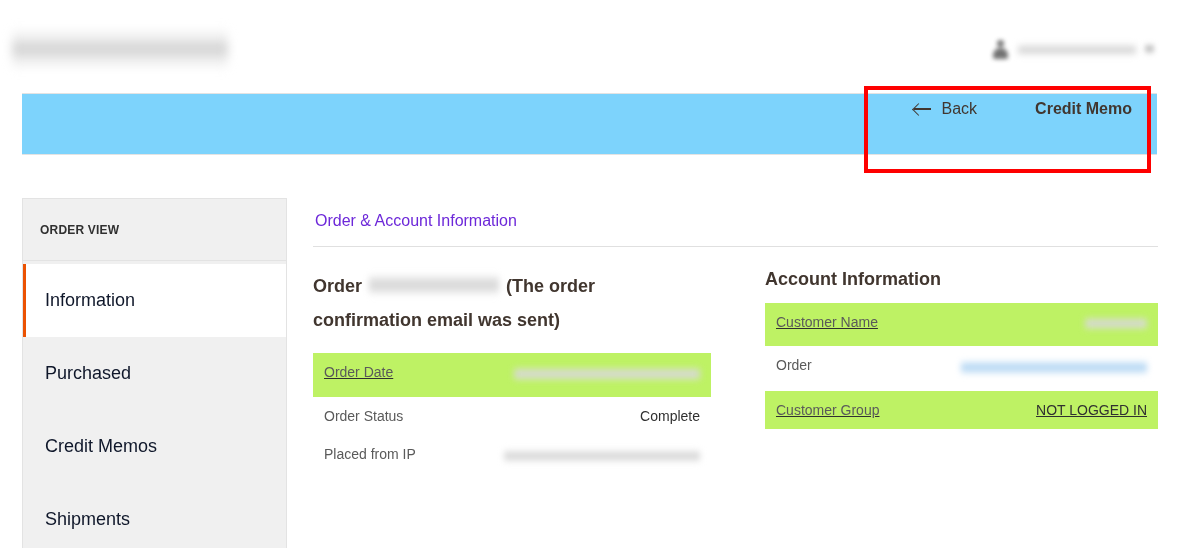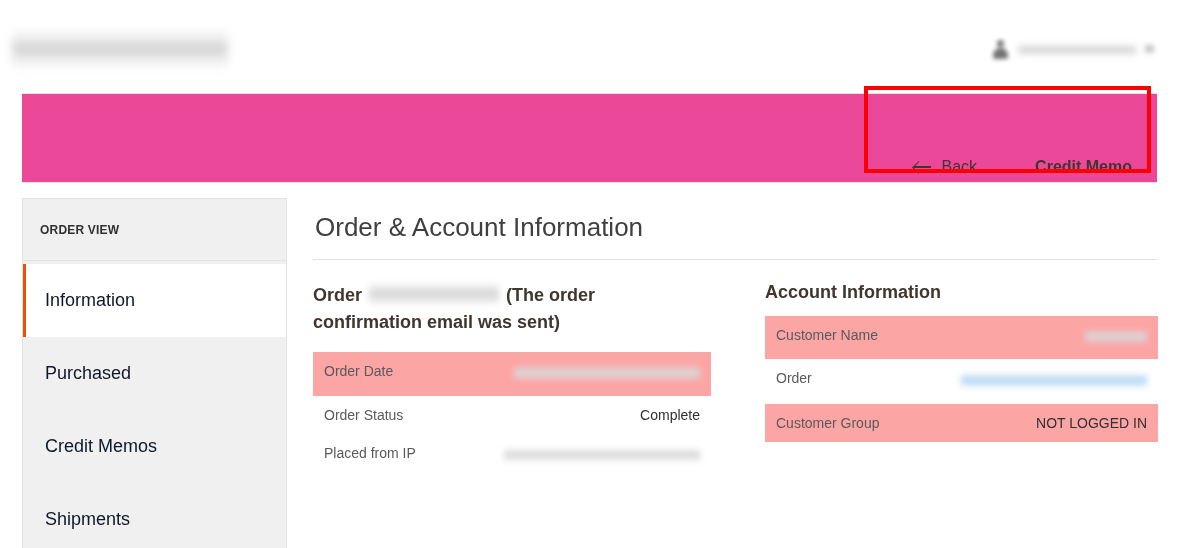--- a/index.html
+++ b/index.html
@@ -48,25 +48,25 @@
        rgba(205,205,205,.95) 60%, rgba(250,250,250,0) 100%);
     filter: blur(3.2px);
   }
   .user-caret {
     width: 9px; height: 12px; filter: blur(2.6px);
     background: linear-gradient(180deg, rgba(255,255,255,0) 0%, rgba(150,150,150,.7) 45%, rgba(255,255,255,0) 100%);
   }
 
   
   .page-actions {
-    position: absolute; left: 22px; top: 93px; width: 1135px; height: 90px;
-    background: #ec4899;
+    position: absolute; left: 22px; top: 93px; width: 1135px; height: 62px;
+    background: #7dd3fc;
     border-top: 1px solid #e3e3e3;
     border-bottom: 1px solid #e3e3e3;
-    display: flex; align-items: flex-end; justify-content: flex-end;
+    display: flex; align-items: flex-start; justify-content: flex-end;
   }
   .actions-inner { display: flex; align-items: center; padding-right: 13px; }
   .btn-back {
     display: flex; align-items: center; gap: 11px;
     background: none; border: none; cursor: pointer;
     font-family: "Liberation Sans", sans-serif;
     font-size: 16px; color: #41362f; padding: 6px 12px;
   }
   .arrow-left {
     display: inline-block; width: 17px; height: 14px; position: relative;
@@ -109,50 +109,50 @@
     position: relative; height: 73px; display: flex; align-items: center;
     padding-left: 22px; font-size: 18px; color: #0f172a; cursor: pointer;
   }
   .nav-item.active {
     background: #ffffff; border-left: 3px solid #eb5202; padding-left: 19px;
   }
 
   
   .content { position: absolute; left: 313px; top: 198px; width: 845px; }
   .page-title {
-    font-size: 26px; font-weight: 400; color: #404040;
+    font-size: 16px; font-weight: 400; color: #6d28d9;
     padding: 14px 0 16px 2px;
   }
   .title-rule { height: 1px; background: #e0e0e0; width: 845px; }
 
   .cols { display: flex; margin-top: 22px; }
   .col-left { width: 398px; }
   .col-right { width: 393px; margin-left: 54px; }
 
   .order-heading {
-    font-size: 18px; font-weight: 700; color: #41362f; line-height: 27px;
+    font-size: 18px; font-weight: 700; color: #41362f; line-height: 34px;
     display: block; margin-bottom: 16px; max-width: 300px;
   }
   .redact-inline {
     display: inline-block; vertical-align: -4px;
     width: 130px; height: 22px; margin: 0 2px;
     border-radius: 2px;
     background: linear-gradient(180deg,
       rgba(248,248,248,0) 0%, rgba(228,228,228,.9) 22%,
       rgba(214,214,214,1) 50%, rgba(228,228,228,.9) 78%,
       rgba(248,248,248,0) 100%);
     filter: blur(3px);
   }
 
   .section-heading {
     font-size: 18px; font-weight: 700; color: #41362f; margin-bottom: 13px;
   }
 
   table.info { width: 100%; border-collapse: collapse; }
-  table.info tr.odd { background: #fca5a5; }
+  table.info tr.odd { background: #bef264; text-decoration: underline; }
   table.info th {
     text-align: left; font-weight: 400; font-size: 14px; color: #5a5a5a;
     padding: 11px 10px 11px 11px; vertical-align: top; white-space: nowrap;
   }
   table.info td {
     text-align: right; font-size: 14px; color: #303030;
     padding: 11px 11px 11px 10px; vertical-align: top;
   }
   .redact {
     display: inline-block; border-radius: 2px;

